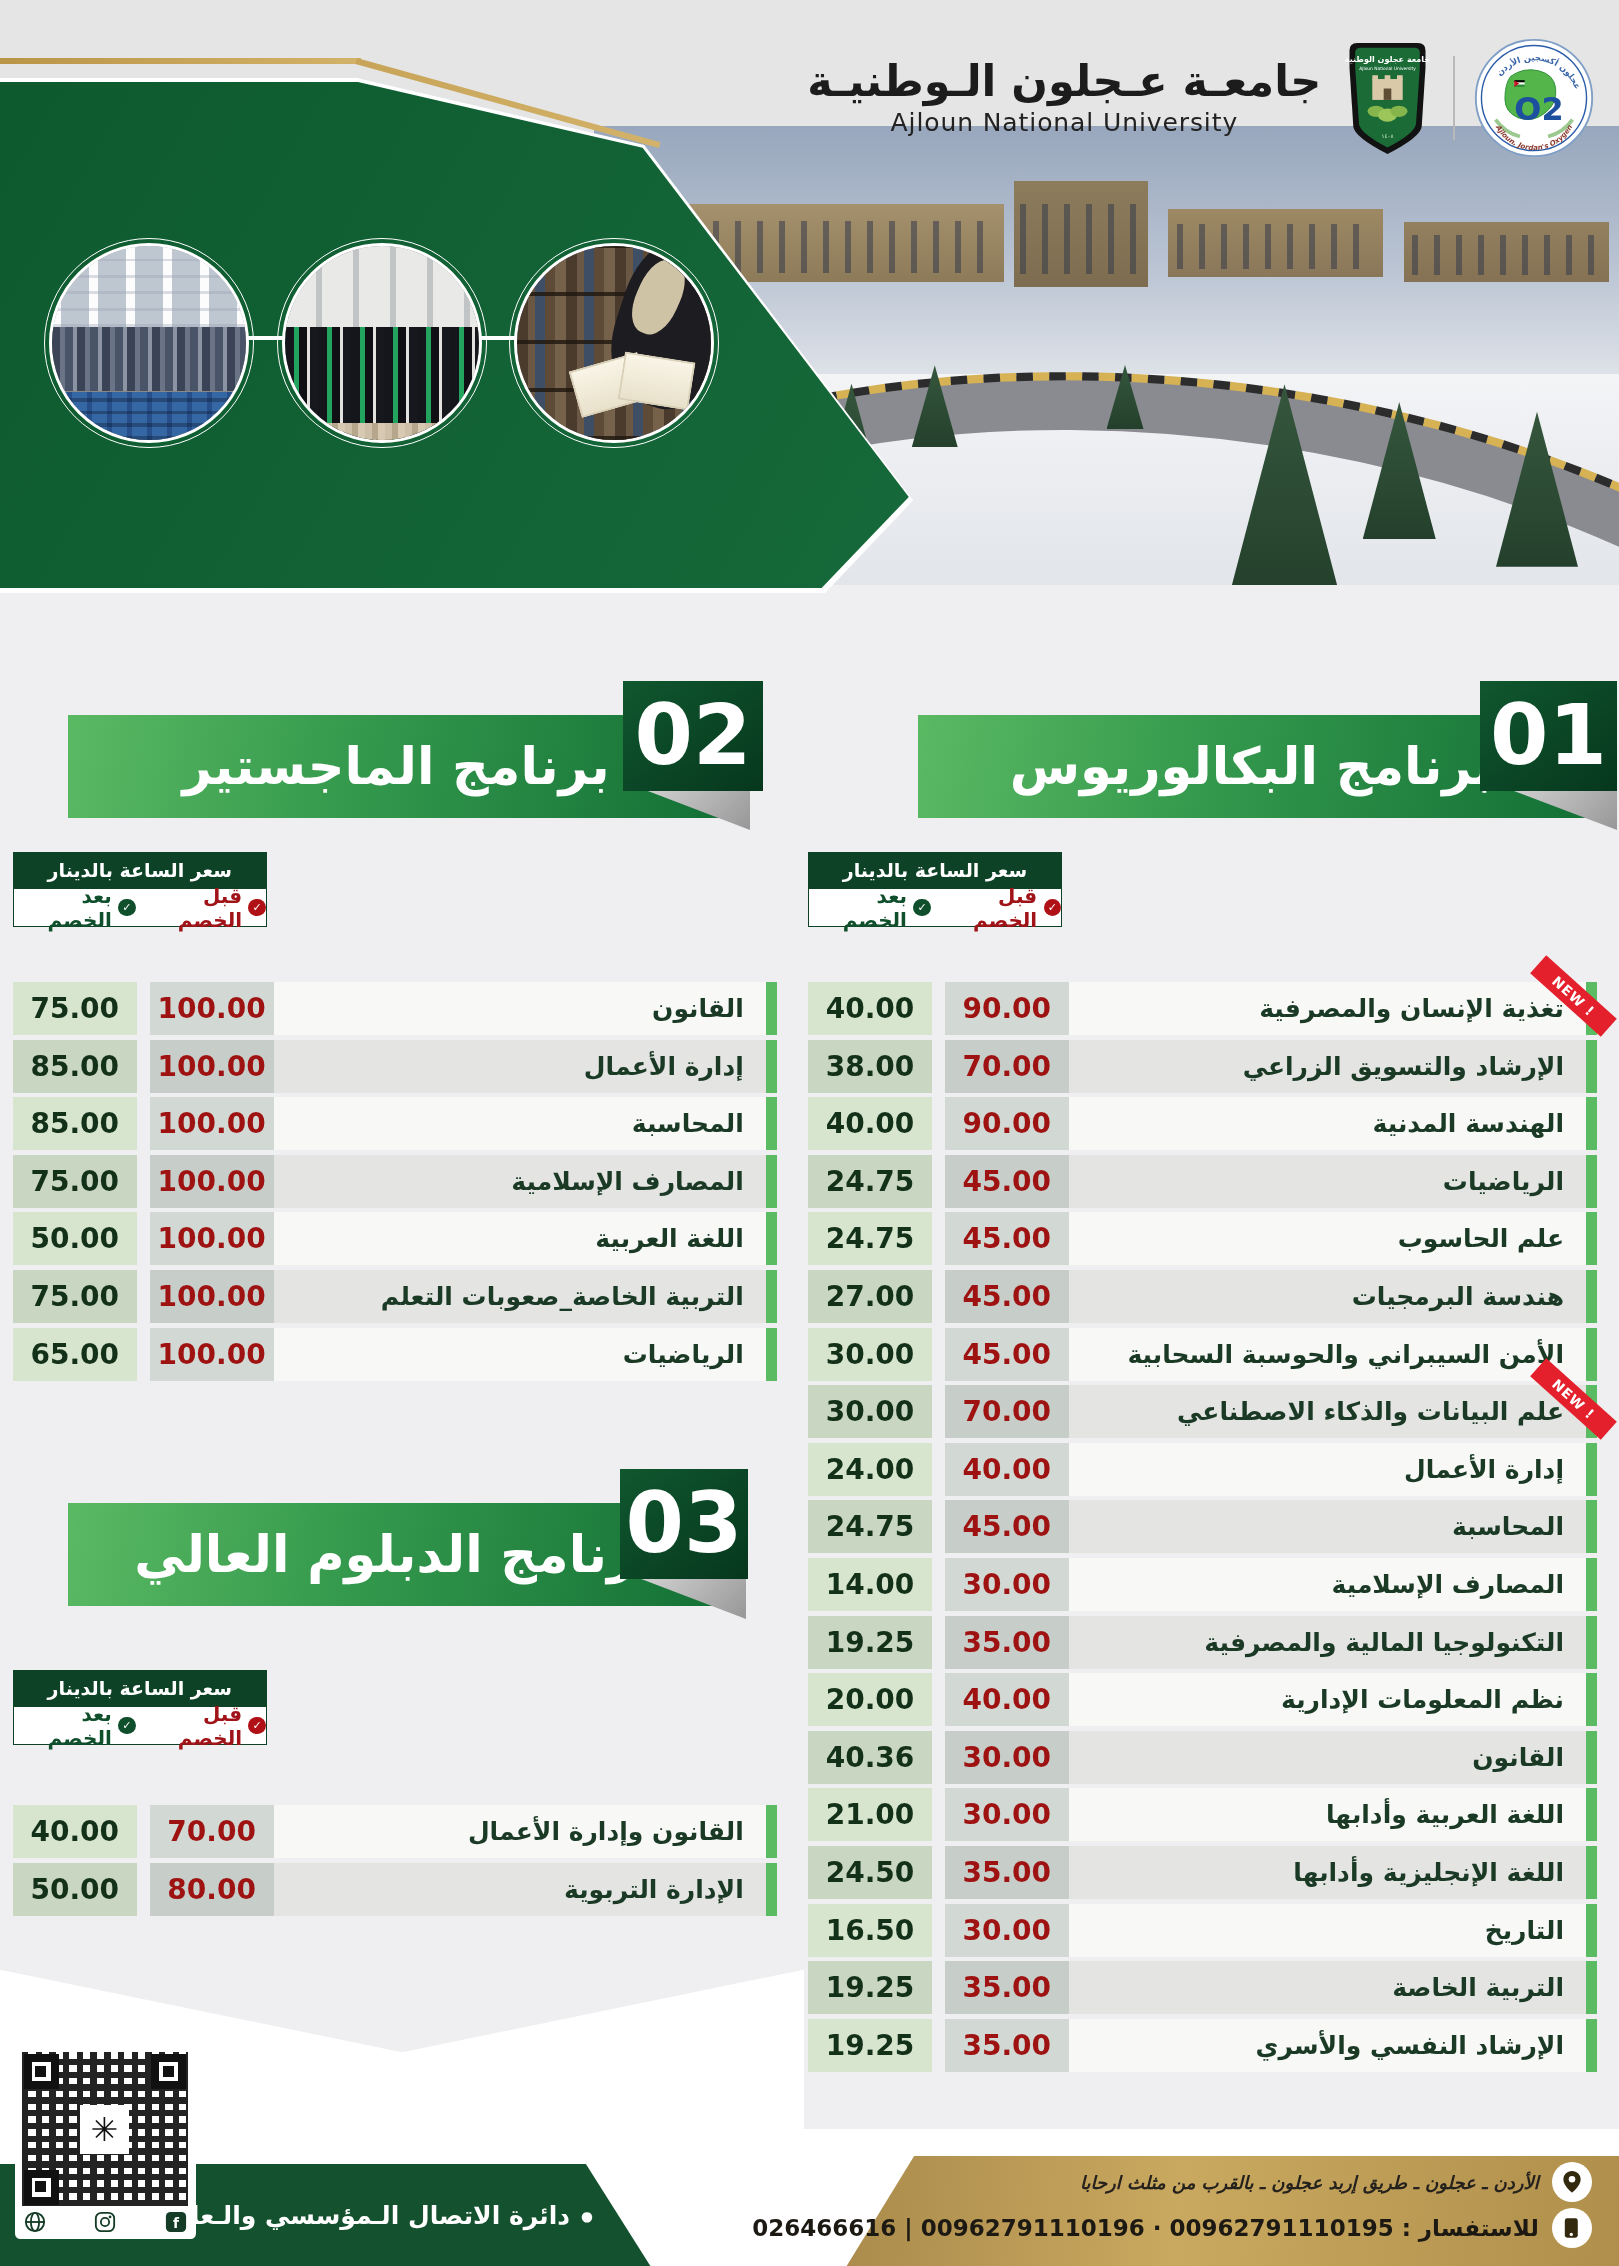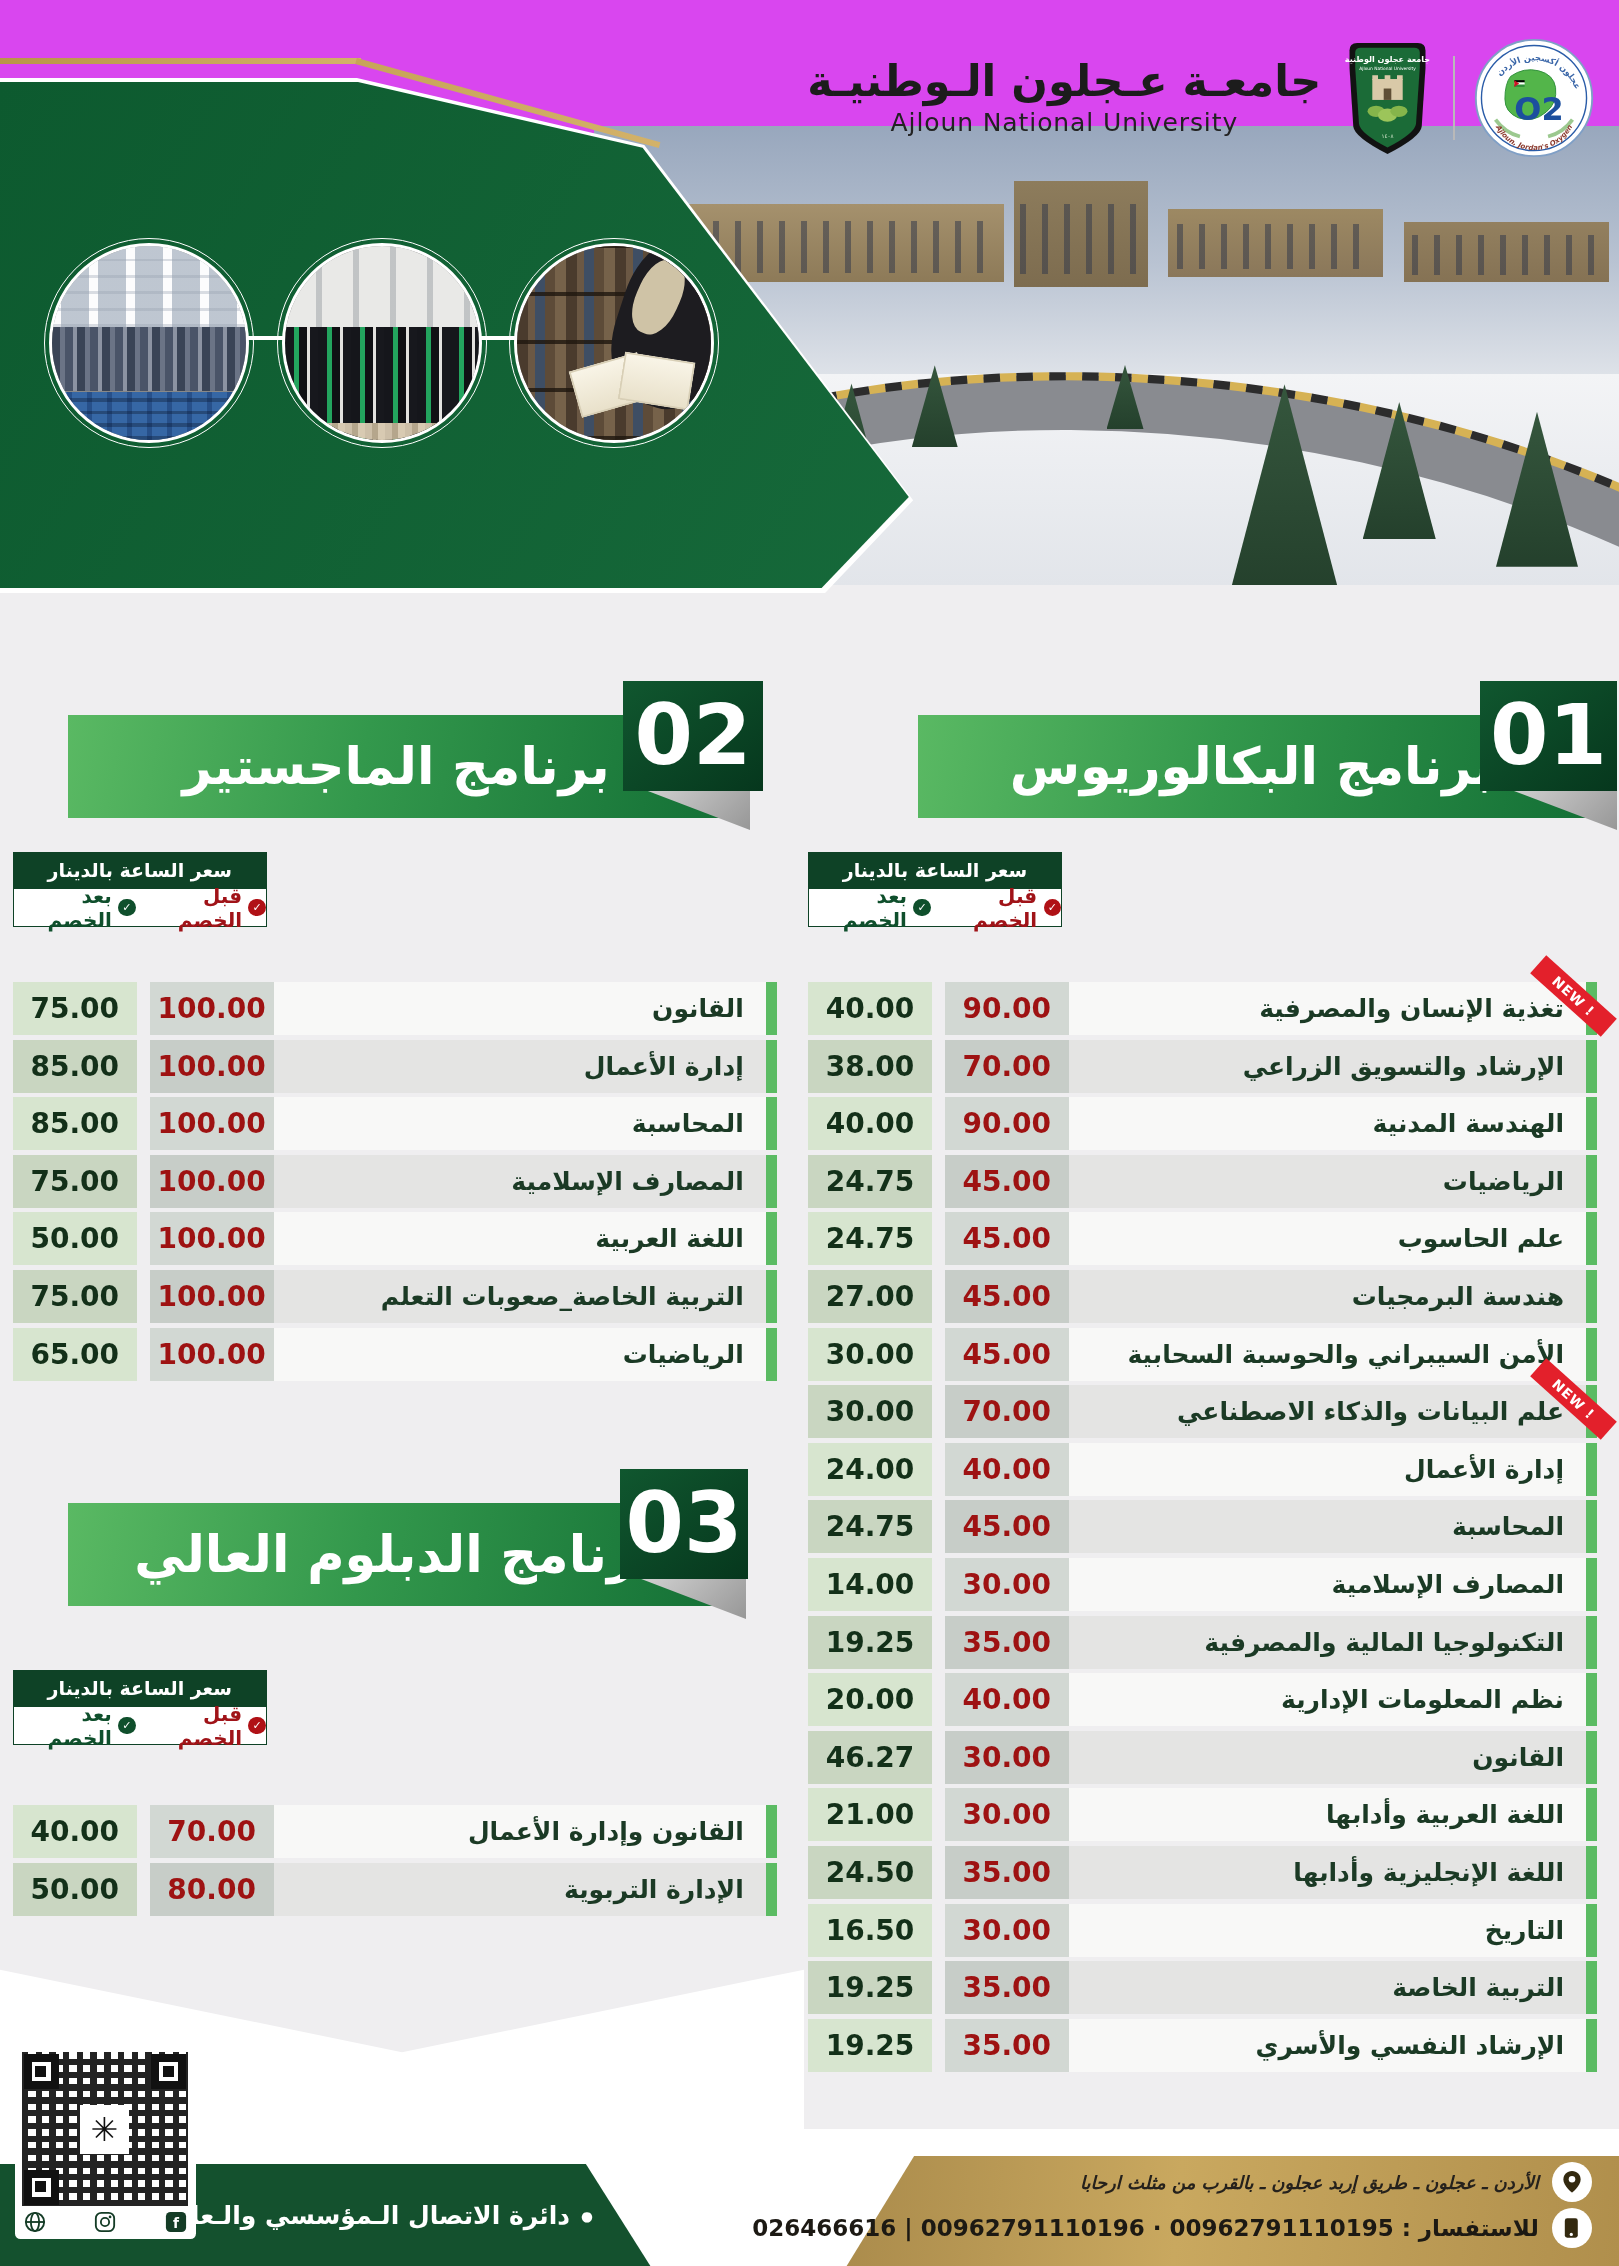--- a/index.html
+++ b/index.html
@@ -1,16 +1,16 @@
 <!DOCTYPE html>
 <html style="--brand-green: #0f5c31; --dark-green: #0e4226; --accent-green: #5bbb63; --price-red: #9e1212; --price-green: #133019; --gold: #c9a85f; --ribbon-red: #e3202b;font-size:14.6px"><head>
 <meta charset="utf-8">
 <style>
   html,body{margin:0;padding:0;background:#fff;}
-  .page{position:relative;width:1619px;height:2267px;background:#d946ef;overflow:hidden;
+  .page{position:relative;width:1619px;height:2267px;background:#e5e5e5;overflow:hidden;
         font-family:"DejaVu Sans",sans-serif;}
 
   
   .hdr{position:absolute;top:37px;right:24px;display:flex;align-items:center;gap:18.3px;z-index:8;}
   .hdr-text{text-align:center;}
   .hdr-ar{font-size:43px;font-weight:bold;color:#1c1c1c;line-height:1.05;direction:rtl;}
   .hdr-en{font-size:25px;color:#222;letter-spacing:0.9px;margin-top:3.7px;}
   .vline{width:1.8px;height:84px;background:#b9b9b9;}
 
   
@@ -379,21 +379,21 @@
       <div class="price-row row-odd">
         <div class="rbar"></div>
         <div class="rname">نظم المعلومات الإدارية</div>
         <div class="rbefore">40.00</div>
         <div class="rafter">20.00</div>
       </div>
       <div class="price-row row-even">
         <div class="rbar"></div>
         <div class="rname">القانون</div>
         <div class="rbefore">30.00</div>
-        <div class="rafter">46.27</div>
+        <div class="rafter">40.36</div>
       </div>
       <div class="price-row row-odd">
         <div class="rbar"></div>
         <div class="rname">اللغة العربية وأدابها</div>
         <div class="rbefore">30.00</div>
         <div class="rafter">21.00</div>
       </div>
       <div class="price-row row-even">
         <div class="rbar"></div>
         <div class="rname">اللغة الإنجليزية وأدابها</div>

